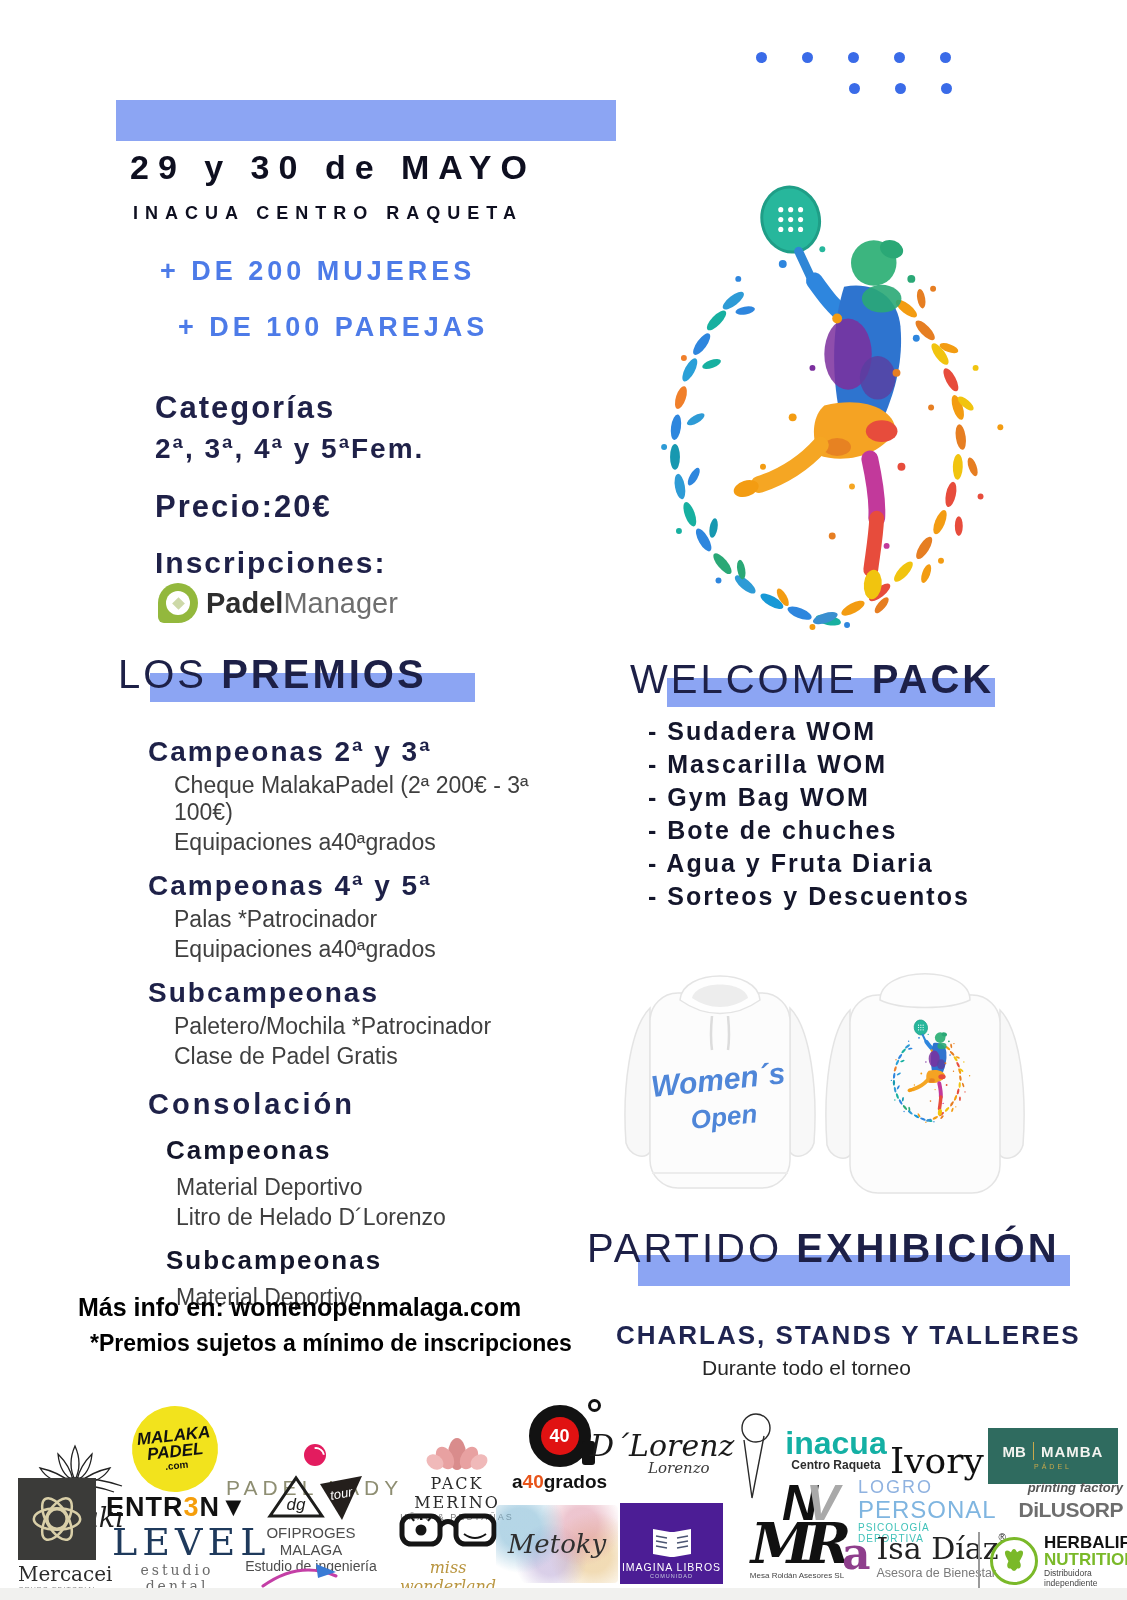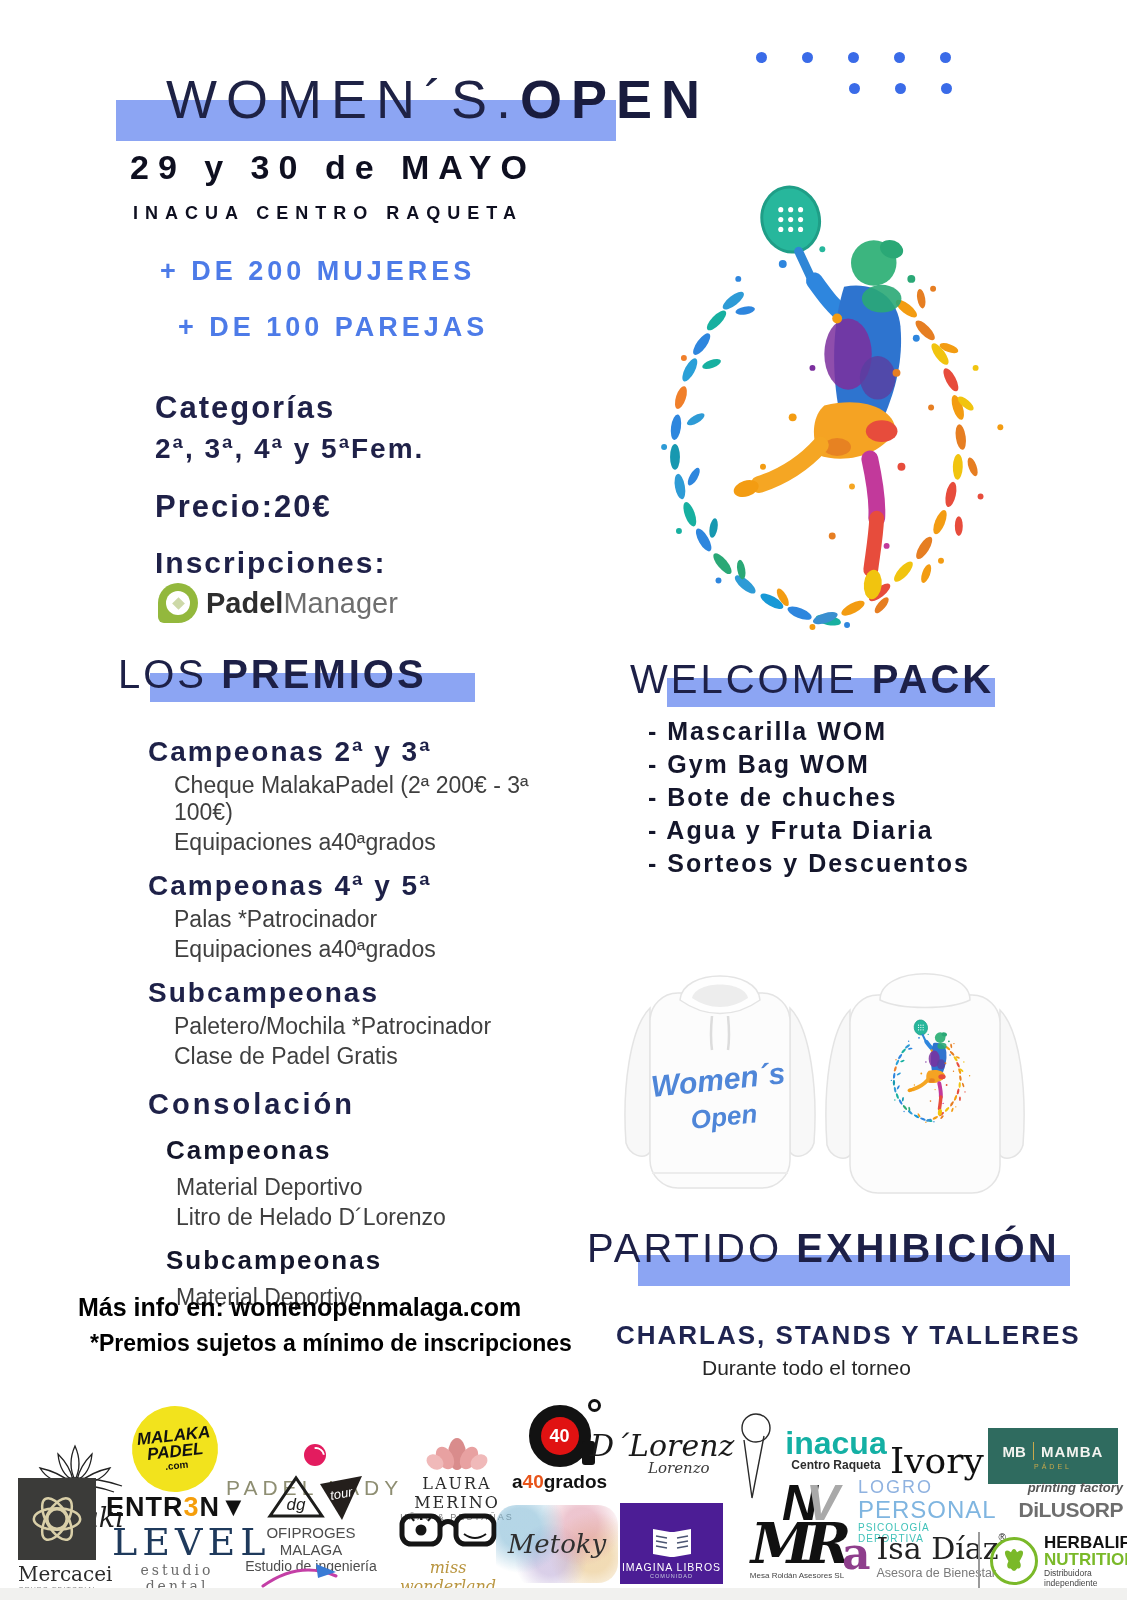--- a/index.html
+++ b/index.html
@@ -118,21 +118,21 @@
   .sp-a40 .name{font-size:19px;font-weight:700;color:#111;margin-top:4px;}
   .sp-a40 .name .mid{color:#e8541a;}
   .sp-dlorenz{left:590px;top:1428px;}
   .sp-dlorenz .name{font-size:30px;color:#1a1a1a;}
   .sp-dlorenz .sub{font-size:15px;color:#3a3a3a;margin-left:58px;margin-top:-4px;}
   .cone{position:absolute;left:140px;top:-18px;}
 
   .sp-missw{left:388px;top:1508px;width:120px;text-align:center;}
   .sp-missw .name{font-size:16px;color:#b9953f;}
   .sp-missw .sub{font-size:9px;letter-spacing:4px;color:#555;margin-top:2px;}
-  .sp-metoky{left:496px;top:1505px;width:122px;height:78px;border-radius:20px;
+  .sp-metoky{left:496px;top:1505px;width:122px;height:78px;border-radius:4px;
     background:
       radial-gradient(circle at 20% 30%, rgba(120,180,210,.55) 0 18%, transparent 40%),
       radial-gradient(circle at 70% 25%, rgba(220,140,160,.5) 0 16%, transparent 40%),
       radial-gradient(circle at 45% 70%, rgba(180,160,210,.5) 0 18%, transparent 42%),
       radial-gradient(circle at 80% 65%, rgba(230,190,120,.55) 0 15%, transparent 40%);
     display:flex;align-items:center;justify-content:center;}
   .sp-metoky .name{font-size:26px;color:#2f2f2f;}
   .sp-imagina{left:620px;top:1503px;width:103px;height:76px;background:#4c1d95;
     display:flex;flex-direction:column;align-items:center;justify-content:flex-end;padding-bottom:5px;}
   .sp-imagina .name{font-size:10.5px;letter-spacing:1px;color:#fff;}
@@ -201,23 +201,20 @@
       <span class="dot"></span>
     </div>
     <div class="dots-row r2">
       <span class="dot"></span>
       <span class="dot"></span>
       <span class="dot"></span>
     </div>
   </div>
 
   <div class="abs title-bar"></div>
-  <div class="abs main-title nowrap">
-    <span class="thin">WOMEN´S.</span><span class="bold">OPEN</span>
-  </div>
   <div class="abs event-date nowrap">29 y 30 de MAYO</div>
   <div class="abs event-venue nowrap">INACUA CENTRO RAQUETA</div>
 
   <div class="abs stat stat1 nowrap">+ DE 200 MUJERES</div>
   <div class="abs stat stat2 nowrap">+ DE 100 PAREJAS</div>
 
   <div class="abs cat-label">Categorías</div>
   <div class="abs cat-value">2ª, 3ª, 4ª y 5ªFem.</div>
   <div class="abs price">Precio:20€</div>
   <div class="abs insc-label">Inscripciones:</div>
@@ -366,20 +363,21 @@
     <div class="conso-item">Litro de Helado D´Lorenzo</div>
     <div class="conso-head">Subcampeonas</div>
     <div class="conso-item">Material Deportivo</div>
   </div>
 
   <div class="abs welcome-bar"></div>
   <div class="abs sec-title welcome-title nowrap">
     <span class="thin">WELCOME </span><span class="bold">PACK</span>
   </div>
   <ul class="abs welcome-list">
+    <li>- Sudadera WOM</li>
     <li>- Mascarilla WOM</li>
     <li>- Gym Bag WOM</li>
     <li>- Bote de chuches</li>
     <li>- Agua y Fruta Diaria</li>
     <li>- Sorteos y Descuentos</li>
   </ul>
 
   <svg class="abs" style="left:600px;top:938px" width="440" height="265" viewBox="0 0 440 265">
 
     <g>
@@ -487,21 +485,21 @@
   </div>
 
   <div class="sp sp-laura">
     <svg width="72" height="38" viewBox="0 0 72 38">
       <ellipse cx="36" cy="22" rx="9" ry="16" fill="#d98c8c"></ellipse>
       <ellipse cx="24" cy="26" rx="8" ry="12" fill="#e8a1a1" transform="rotate(-30 24 26)"></ellipse>
       <ellipse cx="48" cy="26" rx="8" ry="12" fill="#e8a1a1" transform="rotate(30 48 26)"></ellipse>
       <ellipse cx="14" cy="30" rx="7" ry="9" fill="#f0b9b9" transform="rotate(-55 14 30)"></ellipse>
       <ellipse cx="58" cy="30" rx="7" ry="9" fill="#f0b9b9" transform="rotate(55 58 30)"></ellipse>
     </svg>
-    <div class="name">LAURA MERINO</div>
+    <div class="name">PACK MERINO</div>
     <div class="sub">UÑAS &amp; PESTAÑAS</div>
   </div>
 
   <div class="sp sp-a40">
     <div class="a40-ring">
       <div class="ring"></div>
         <div class="tail"></div>
         <div class="deg"></div>
       <div class="red">
           <span>40</span>

